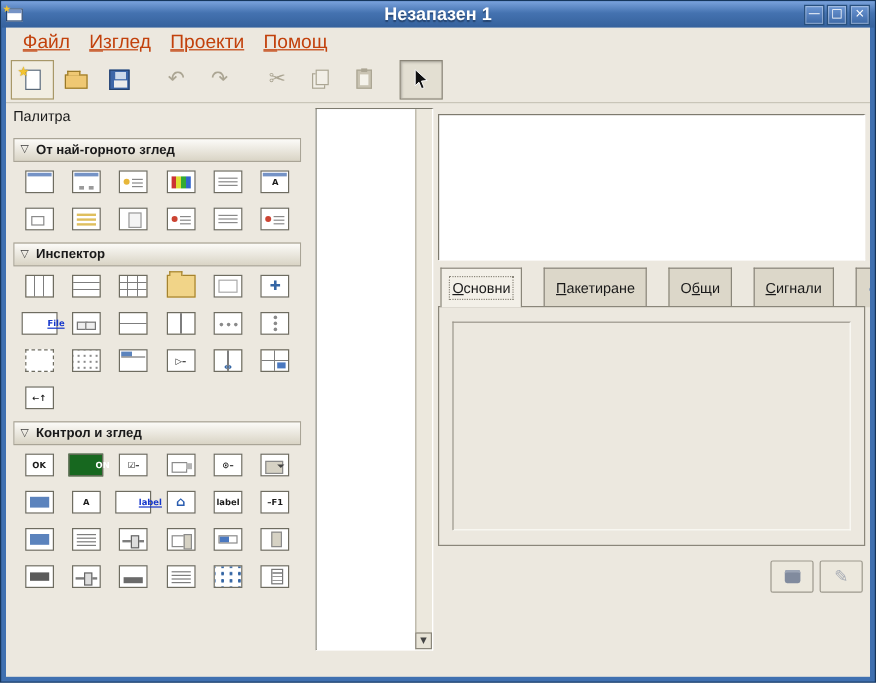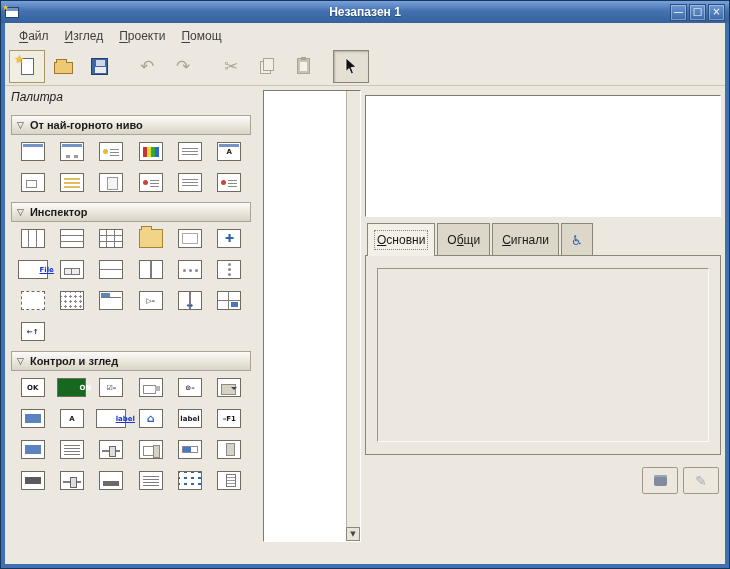--- a/index.html
+++ b/index.html
@@ -6,38 +6,38 @@
   html,body { background:#fff; }
   body { font-family:"Liberation Sans",sans-serif; }
 
   .window { position:relative; width:730px; height:569px; background:#4070b0;
             border:1px solid #16365c; }
 
   
   .titlebar { position:relative; height:22px; display:flex; align-items:center;
               padding:0 4px; background:linear-gradient(180deg,#7aa2dc,#4472b0 45%,#35619c); }
   .tb-title { position:absolute; left:0; right:0; text-align:center; color:#fff;
-              font-weight:bold; font-size:12px; text-shadow:0 1px 1px #24436e; }
+              font-weight:bold; font-size:15px; text-shadow:0 1px 1px #24436e; }
   .app-icon { position:relative; width:14px; height:11px; background:#fff;
               border:1px solid #24436e; z-index:2; }
   .app-icon::before { content:""; position:absolute; top:0; left:0; right:0; height:3px; background:#7593c6; }
   .app-icon::after { content:"★"; position:absolute; top:-5px; left:-4px; color:#f4c430; font-size:8px;
                      font-family:"DejaVu Sans",sans-serif; }
   .winbtns { margin-left:auto; display:flex; gap:2px; z-index:2; }
   .wbtn { width:17px; height:17px; background:linear-gradient(180deg,#6d97d4,#3c68a6);
           border:1px solid #28507e; box-shadow:inset 0 0 0 1px rgba(255,255,255,.35);
           color:#fff; font-size:10px; line-height:1; display:flex; align-items:center;
           justify-content:center; font-family:"DejaVu Sans",sans-serif; cursor:default; }
 
   
   .content { position:absolute; top:22px; left:4px; right:4px; bottom:4px; background:#ece8df; overflow:hidden; }
 
   
   .menubar { height:25px; display:flex; align-items:center; padding:0 6px; }
-  .menu-item { padding:3px 8px; font-size:12px; color:#404040; cursor:default; }
+  .menu-item { padding:3px 8px; font-size:16px; color:#c2410c; cursor:default;text-decoration:underline; }
   .menu-item u { text-underline-offset:2px; }
 
   
   .toolbar { height:38px; display:flex; align-items:center; padding:1px 4px 2px;
              border-bottom:1px solid #c9c5b8; }
   .tbtn { width:36px; height:33px; background:transparent; border:1px solid transparent;
           display:flex; align-items:center; justify-content:center; cursor:default; }
   .tbtn.focused { border:1px solid #a89868; background:#f1ede1; }
   .tbtn.pressed { border:1px solid #8a8578; background:#e3dfd2; box-shadow:inset 1px 1px 2px rgba(0,0,0,.22); }
   .tsep { width:12px; height:100%; }
@@ -55,21 +55,21 @@
   .ti-copy::before { content:""; position:absolute; left:1px; bottom:0; width:9px; height:11px;
                      border:1px solid #aba593; background:#f2efe7; }
   .ti-copy::after  { content:""; position:absolute; right:1px; top:0; width:9px; height:11px;
                      border:1px solid #aba593; background:#f2efe7; }
   .ti-paste { position:relative; width:13px; height:16px; background:#c9c3b2; border:1px solid #aba593; }
   .ti-paste::before { content:""; position:absolute; top:-2px; left:3px; width:5px; height:3px; background:#aba593; }
   .ti-paste::after  { content:""; position:absolute; inset:3px 2px 2px; background:#f4f2ea; }
 
   
   .main { position:absolute; top:63px; left:0; right:0; bottom:0; }
-  .panel-label { font-size:12px; color:#1a1a1a; height:16px;font-style:italic; }
+  .panel-label { font-size:12px; color:#1a1a1a; height:16px; }
 
   .left { position:absolute; left:6px; top:4px; width:240px; }
   .palette { margin-top:6px; height:424px; overflow:hidden; }
   .sec-header { height:20px; display:flex; align-items:center; gap:6px; padding:0 5px; margin-top:3px;
                 background:linear-gradient(180deg,#fcfbf8,#d9d4c5); border:1px solid #a9a496;
                 font-size:11px; font-weight:bold; color:#1a1a1a; cursor:default; }
   .expander { font-size:9px; color:#3a3a3a; font-family:"DejaVu Sans",sans-serif; }
   .pal-grid { display:grid; grid-template-columns:repeat(6,1fr); padding:7px 2px; row-gap:12px; justify-items:center; }
   .pal-cell { width:28px; height:19px; display:flex; align-items:center; justify-content:center; cursor:default; }
 
@@ -140,21 +140,21 @@
   .sb-down { position:absolute; bottom:0; left:-1px; right:0; height:14px; background:#e8e4d7;
              border:1px solid #8a867a; display:flex; align-items:center; justify-content:center;
              font-size:7px; color:#444; font-family:"DejaVu Sans",sans-serif; cursor:default; }
 
   
   .right { position:absolute; left:360px; top:4px; width:356px; }
   .inspector-box { margin:5px 0 12px; height:122px; background:#fff;
                    border:1px solid #7d7a6e; border-bottom-color:#fff; border-right-color:#fff; }
   .tabs { display:flex; align-items:flex-end; height:27px; margin-top:7px; padding-left:2px; }
   .tab { height:21px; padding:16px 9px; display:flex; align-items:center; gap:4px;
-         background:#dcd7c9; border:1px solid #8a867a; border-bottom:none; margin-right:2px;
+         background:#dcd7c9; border:1px solid #8a867a; border-bottom:none; margin-right:18px;
          font-size:12px; color:#1a1a1a; cursor:default; }
   .tab.active { height:26px; background:#f3f0e8; position:relative; z-index:2; }
   .tab.active .dotted { outline:1px dotted #8a867a; outline-offset:2px; }
   .a11y { font-family:"DejaVu Sans",sans-serif; color:#2a5db0; font-size:13px; line-height:1; }
   .props-frame { border:1px solid #8a867a; height:200px; background:#ece8df; margin-top:-1px; padding:12px 11px; position:relative; z-index:1; }
   .props-inner { height:100%; background:#ece8df; border:1px solid #9a958a; border-bottom-color:#fbfaf6; border-right-color:#fbfaf6; }
   .actions { display:flex; justify-content:flex-end; gap:5px; margin-top:12px; padding-right:2px; }
   .act-btn { width:36px; height:27px; background:#ece8dd; border:1px solid #8a867a; border-radius:2px;
              display:flex; align-items:center; justify-content:center; opacity:.8; cursor:default; }
   .icon-dlg { width:13px; height:11px; background:#67748e; border-radius:2px; box-shadow:inset 0 2px 0 #8894aa; }
@@ -221,21 +221,21 @@
       </button>
     </div>
 
     <div class="main">
 
       <div class="left">
         <div class="panel-label">Палитра</div>
         <div class="palette" id="palette">
             <div class="sec-header">
               <span class="expander">▽</span>
-              <span class="sec-label">От най-горното ниво</span>
+              <span class="sec-label">От най-горното зглед</span>
             </div>
             <div class="pal-grid">
               <div class="pal-cell">
                 <span class="pi k-win"></span>
               </div>
               <div class="pal-cell">
                 <span class="pi k-dialog"></span>
               </div>
               <div class="pal-cell">
                 <span class="pi k-msg"></span>
@@ -417,20 +417,23 @@
         <div class="scrollbar">
           <div class="sb-down">▼</div>
         </div>
       </div>
 
       <div class="right">
         <div class="inspector-box"></div>
         <div class="tabs" id="tabs">
             <div class="tab active">
               <span class="dotted"><u>О</u>сновни</span>
+            </div>
+            <div class="tab">
+              <span><u>П</u>акетиране</span>
             </div>
             <div class="tab">
               <span>О<u>б</u>щи</span>
             </div>
             <div class="tab">
               <span><u>С</u>игнали</span>
             </div>
             <div class="tab">
               <span class="a11y">♿</span>
             </div>

